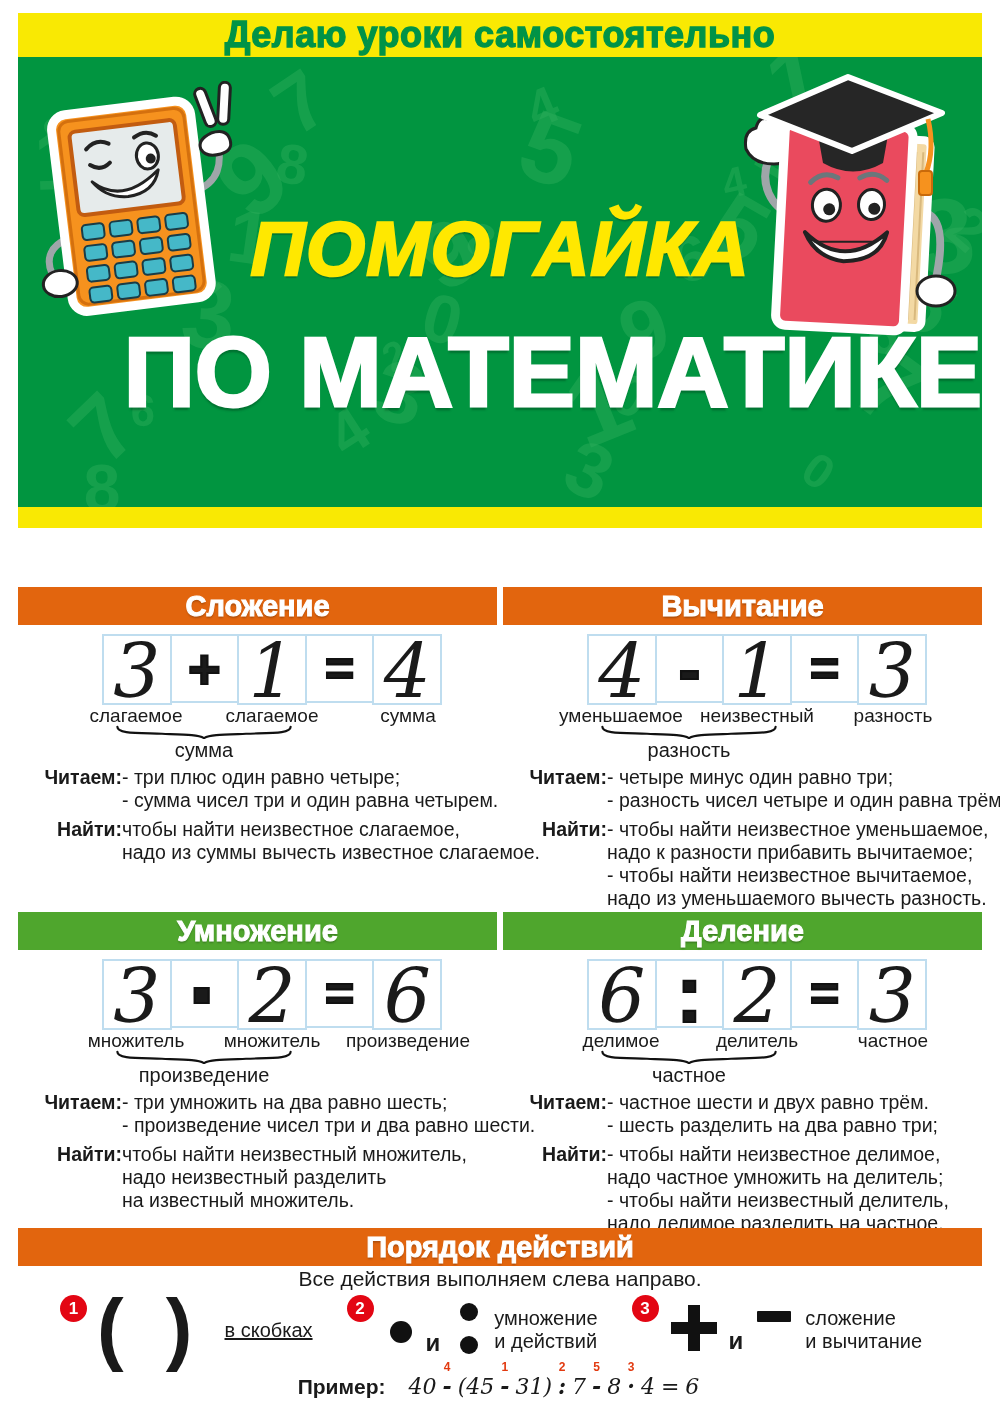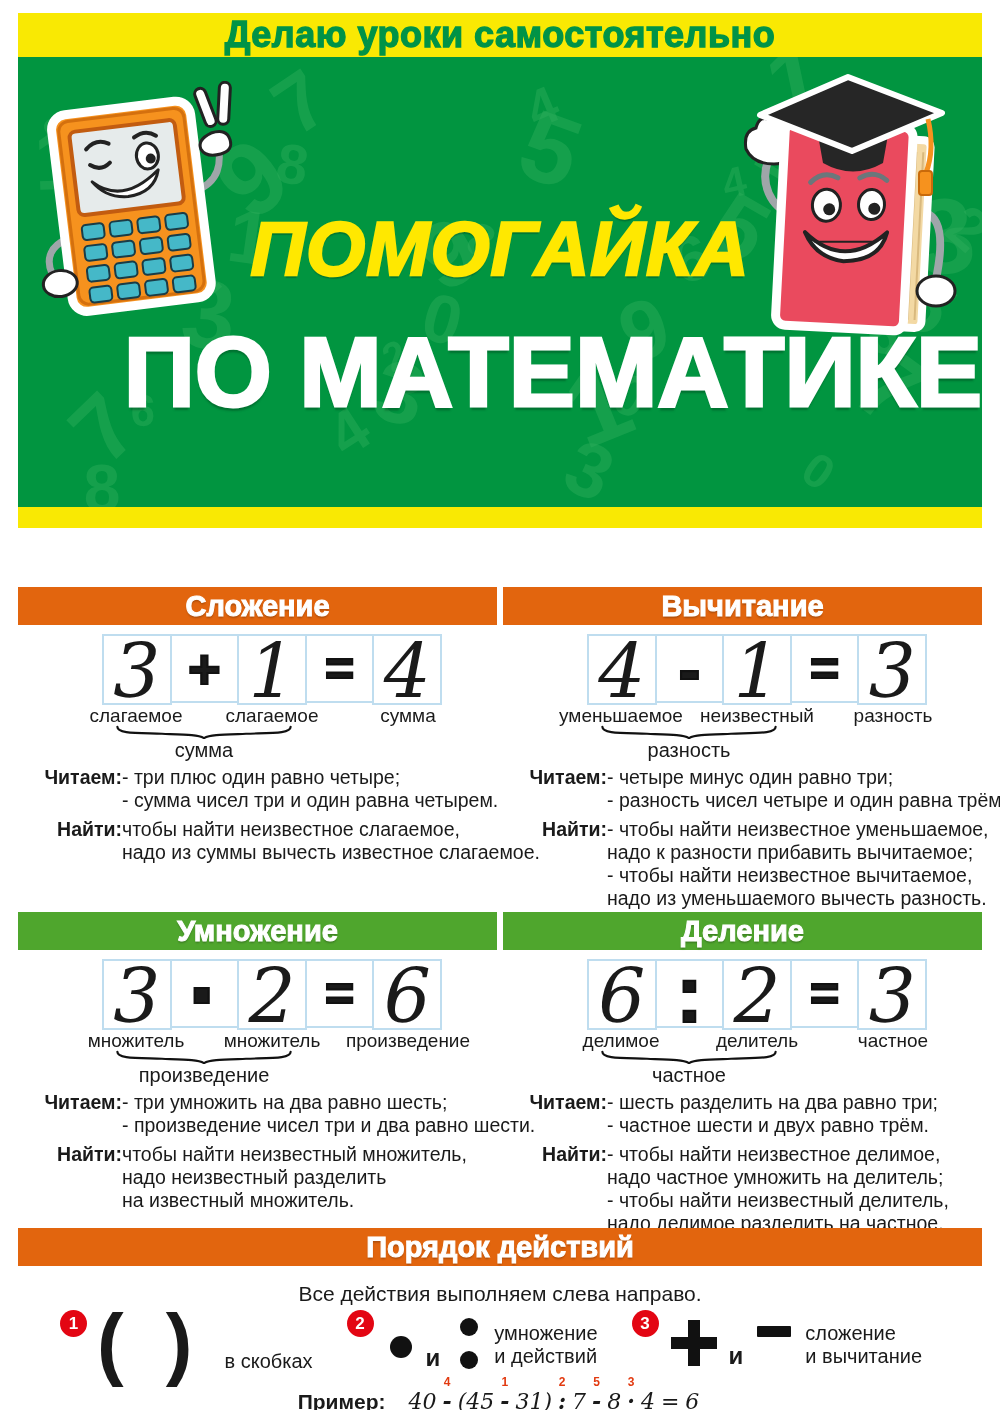--- a/index.html
+++ b/index.html
@@ -42,28 +42,28 @@
   .brace-wrap{margin-left:84px;width:204px;height:14px;}
   .brace-label{margin-left:84px;width:204px;text-align:center;font-size:20px;height:22px;}
   .sec-text{margin-top:5px;display:grid;grid-template-columns:104px 1fr;column-gap:0;
             font-size:19.5px;line-height:23px;}
   .rf-label{font-weight:700;text-align:right;}
   .rf-lines{min-width:0;}
   .rf-gap{height:6px;grid-column:1 / 3;}
   .tline{white-space:nowrap;}
   
   .order{position:absolute;left:18px;top:1228px;width:964px;}
-  .order-sub{margin-top:16px;text-align:center;font-size:21px;}
+  .order-sub{margin-top:1px;text-align:center;font-size:21px;}
   .steps{display:flex;justify-content:space-between;padding:2px 60px 0 42px;height:76px;}
   .step{display:flex;align-items:flex-start;}
   .badge{width:27px;height:27px;border-radius:50%;background:#E30613;color:#fff;font-weight:700;
          font-size:17px;display:flex;align-items:center;justify-content:center;margin-top:2px;}
   .parens{font-size:80px;font-weight:700;line-height:66px;letter-spacing:10px;margin:2px 6px 0 10px;}
   .step-label{font-size:20px;line-height:23px;margin-top:14px;}
-  .step1 .step-label{margin-top:42px;margin-left:16px;}
+  .step1 .step-label{margin-top:26px;margin-left:16px;text-decoration:underline;}
   .sym-i{font-size:24px;font-weight:700;}
   .dot-icon{width:22px;height:22px;border-radius:50%;background:#111;margin:28px 0 0 16px;}
   .i2{margin:36px 10px 0 14px;}
   .colon-icon{display:flex;flex-direction:column;gap:15px;margin:10px 16px 0 10px;}
   .colon-icon i{width:18px;height:18px;border-radius:50%;background:#111;}
   .plus-icon{position:relative;width:46px;height:46px;margin:12px 0 0 12px;}
   .plus-icon::before{content:"";position:absolute;left:0;top:17px;width:46px;height:12px;background:#111;}
   .plus-icon::after{content:"";position:absolute;left:17px;top:0;width:12px;height:46px;background:#111;}
   .i3{margin:34px 12px 0 12px;}
   .minus-icon{width:34px;height:11px;background:#111;margin:18px 14px 0 2px;border-radius:1px;}
@@ -312,22 +312,22 @@
       </div>
       <div class="brace-wrap">
         <svg width="204" height="14" viewBox="0 0 204 16">
           <path d="M3,2 C3,10 24,9 54,10 C80,11 95,11 102,15 C109,11 124,11 150,10 C180,9 201,10 201,2" fill="none" stroke="#111" stroke-width="2.5" stroke-linecap="round"></path>
         </svg>
       </div>
       <div class="brace-label">частное</div>
       <div class="sec-text">
         <div class="rf-label read-lab">Читаем:</div>
         <div class="rf-lines read-lines">
+            <div class="tline">- частное шести и двух равно трём.</div>
             <div class="tline">- шесть разделить на два равно три;</div>
-            <div class="tline">- частное шести и двух равно трём.</div>
           </div>
         <div class="rf-gap"></div>
         <div class="rf-label find-lab">Найти:</div>
         <div class="rf-lines find-lines">
             <div class="tline">- чтобы найти неизвестное делимое,</div>
             <div class="tline">надо частное умножить на делитель;</div>
             <div class="tline">- чтобы найти неизвестный делитель,</div>
             <div class="tline">надо делимое разделить на частное.</div>
           </div>
       </div>

